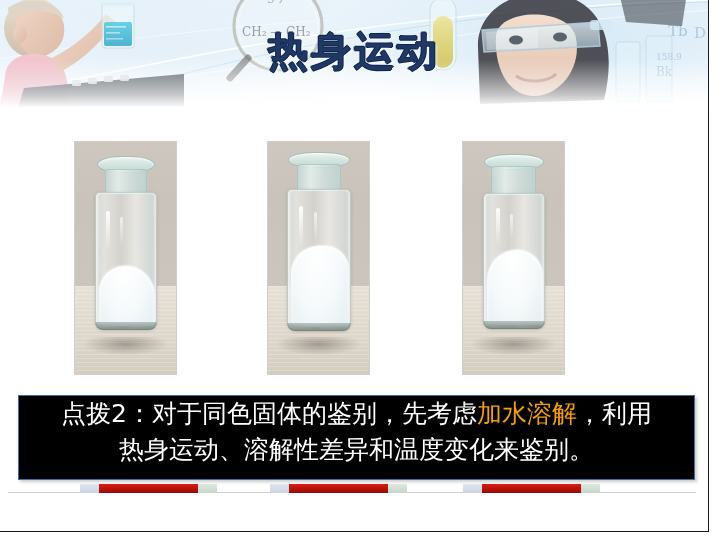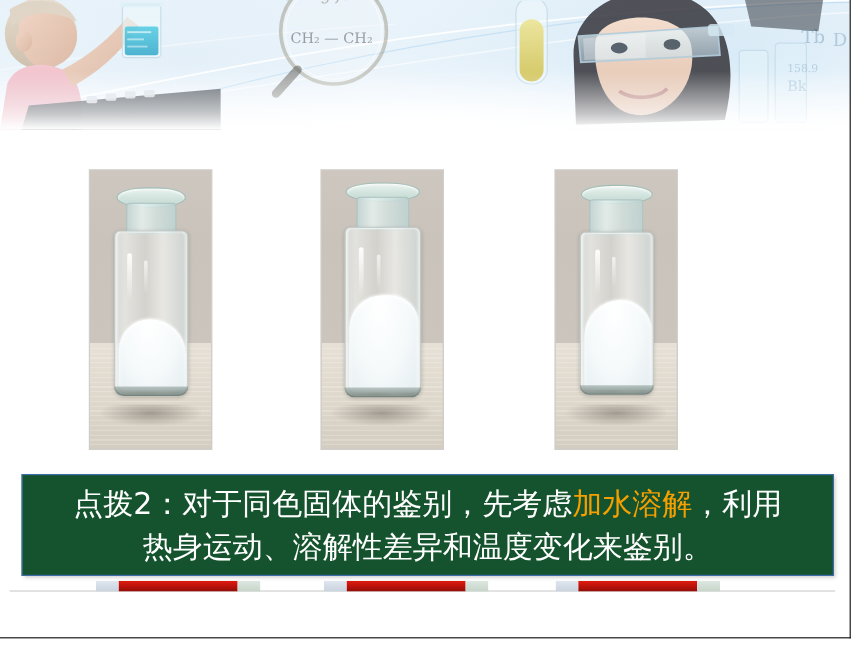--- a/index.html
+++ b/index.html
@@ -157,24 +157,24 @@
   .b-base {
     position:absolute;
     border-radius:0 0 9px 9px;
     background:linear-gradient(180deg, rgba(120,140,132,.45), rgba(70,90,84,.65));
   }
 
   
   .callout {
     position:absolute; left:18px; top:395px;
     width:677px; height:85px;
-    background:#14532d;
+    background:#000000;
     border:1px solid #3d6da6;
     box-shadow:2px 2px 3px rgba(140,140,140,.45);
-    display:flex; align-items:center; justify-content:center;
+    display:flex; justify-content:center;
   }
   .callout-text {
     font-family:"DejaVu Sans", sans-serif;
     font-size:25px;
     line-height:36px;
     color:#ffffff;
     text-align:center;
     padding:0 10px;
   }
   .hl { color:#f5a000; }
@@ -308,20 +308,21 @@
       <text x="248" y="44" font-family="DejaVu Serif, serif" font-size="15" fill="rgba(120,160,190,.55)">Tb</text>
       <text x="274" y="46" font-family="DejaVu Serif, serif" font-size="15" fill="rgba(120,160,190,.5)">D</text>
       <text x="236" y="68" font-family="DejaVu Serif, serif" font-size="9" fill="rgba(120,160,190,.45)">158.9</text>
       <text x="236" y="84" font-family="DejaVu Serif, serif" font-size="12" fill="rgba(120,160,190,.45)">Bk</text>
 
       <path d="M198 -4 L268 -6 L262 34 L206 30 Z" fill="#2c3238" opacity=".55"></path>
     </svg>
 
     <div class="banner-veil"></div>
 
+    <div class="banner-title">热身运动</div>
   </div>
 
   <div class="photo-row">
 
     <div class="photo p1">
       <div class="scene">
         <div class="bg-wall"></div>
         <div class="bg-table"></div>
         <div class="bg-shadow"></div>
         <div class="bottle">

